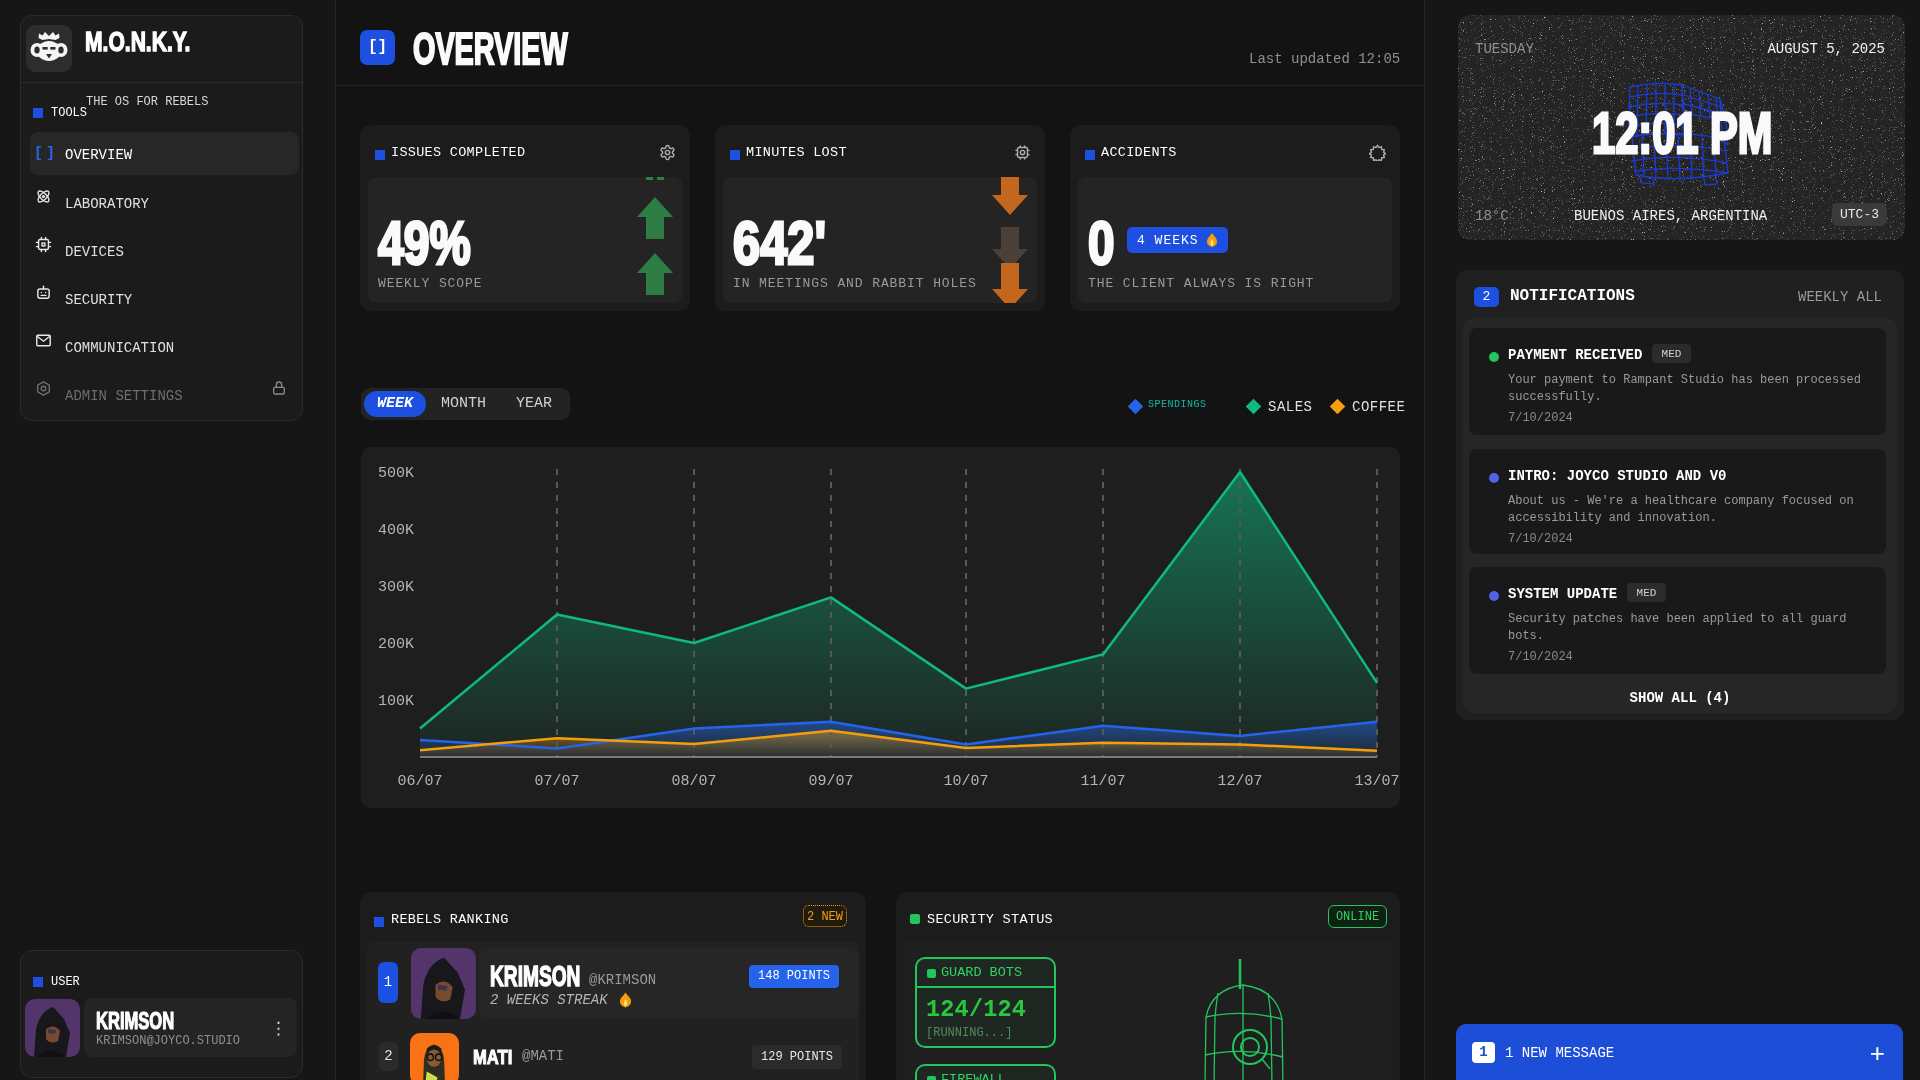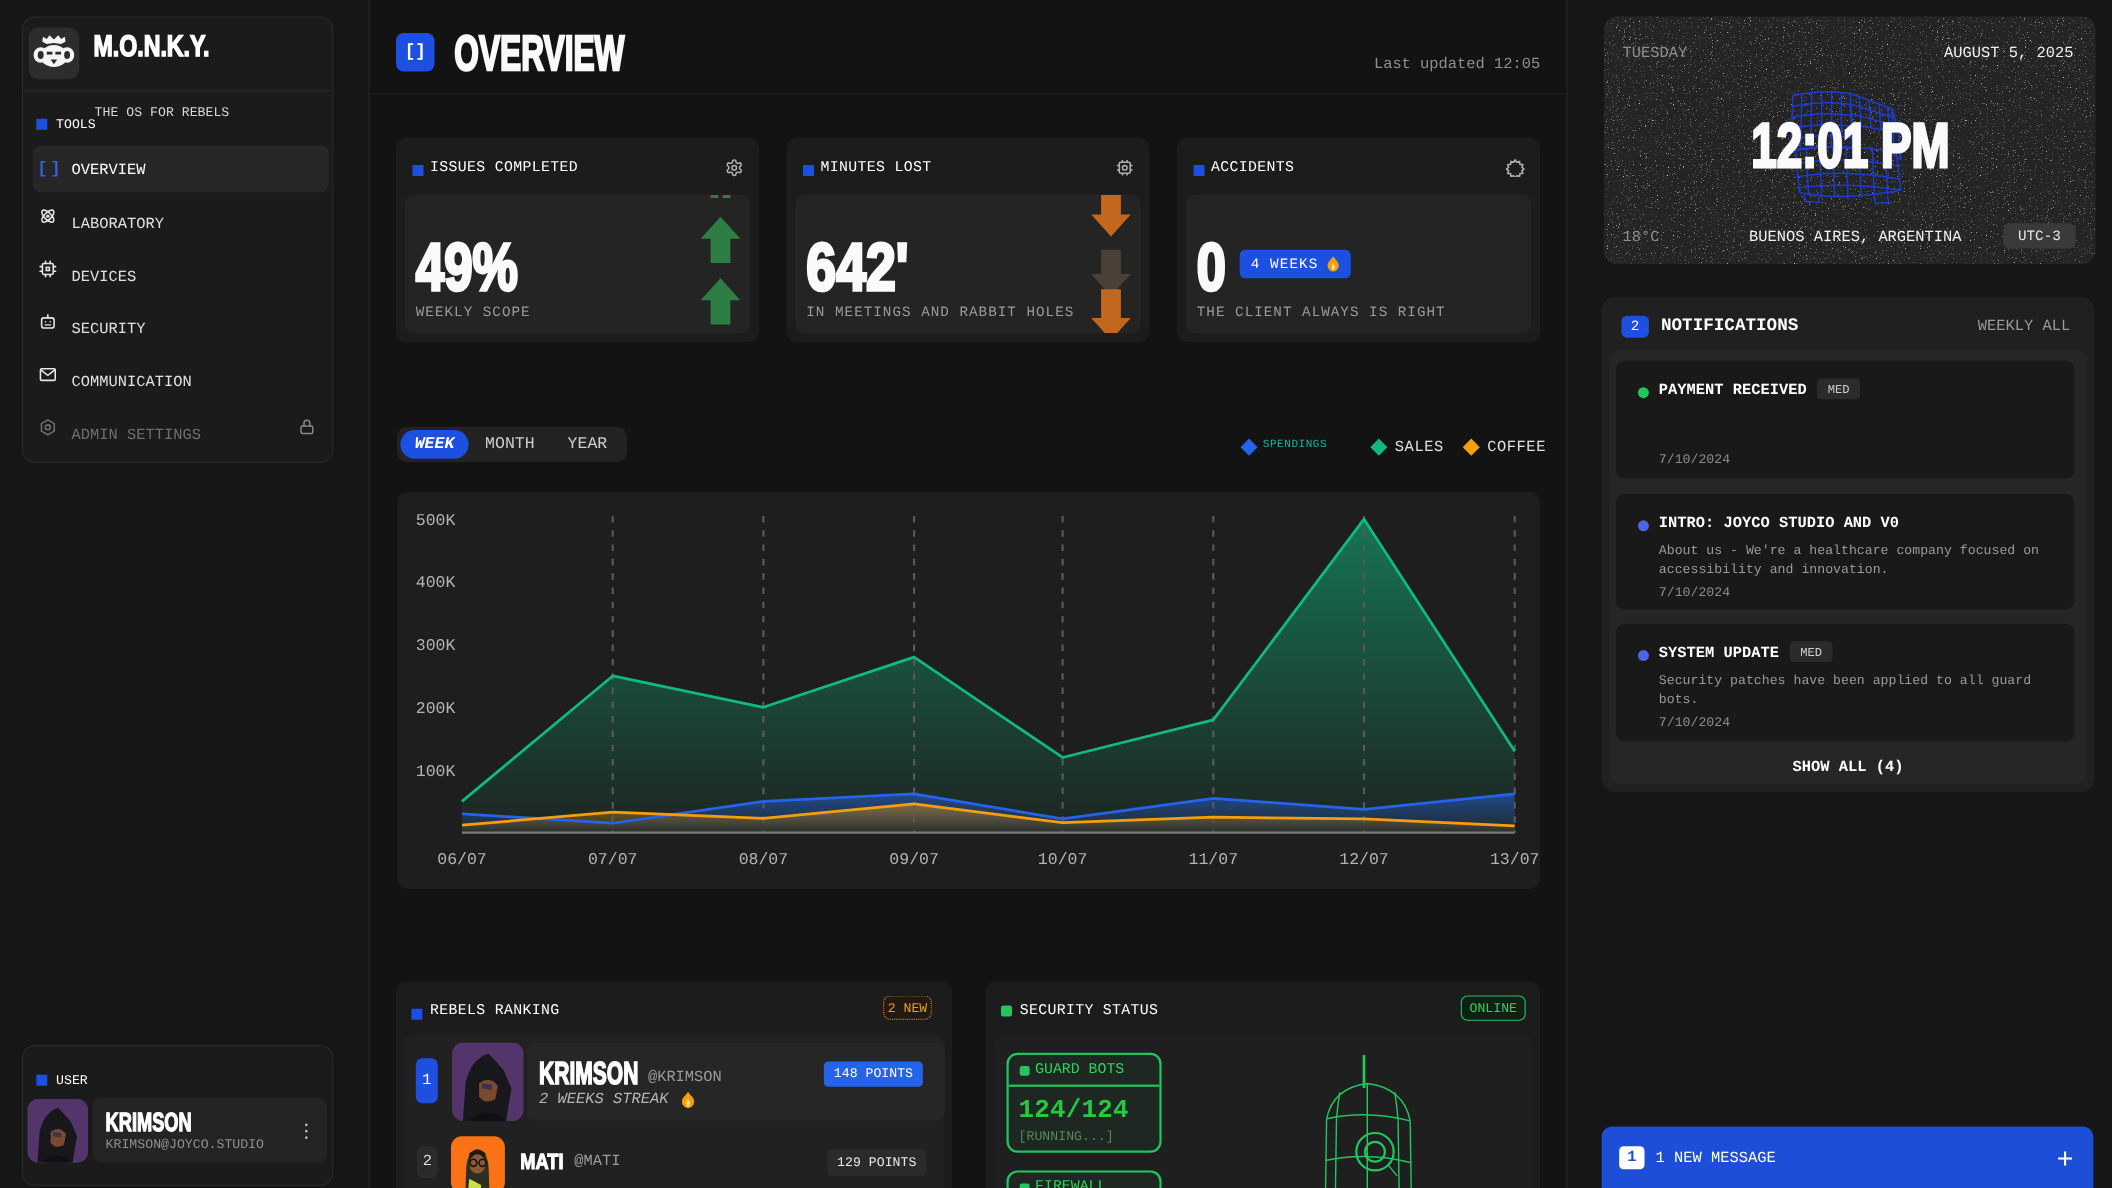--- a/index.html
+++ b/index.html
@@ -358,38 +358,39 @@
       <path d="M26 62 L28 104 M38 60 L40 106 M50 59 L52 107 M62 59 L64 108 M74 60 L76 107 M86 61 L88 106 M98 63 L100 104"></path>
       <path d="M15 76 Q60 68 110 78 M16 88 Q60 80 111 90 M18 98 Q60 92 112 100"></path>
 
       <path d="M2 76 L16 78 M24 104 L26 110 L38 111 L37 106 M88 106 L89 112 L101 111 L100 105"></path>
     </g>
   </svg>
   <div class="mono" style="position:absolute; left:17px; top:26px; font-size:14px; color:#8f8f8f;">TUESDAY</div>
   <div class="mono" style="position:absolute; right:20px; top:26px; font-size:14px; color:#f0f0f0;">AUGUST 5, 2025</div>
   <div class="disp cx" style="position:absolute; left:134px; top:85px; font-size:57px; transform:scaleX(0.73); color:#fafafa;">12:01 PM</div>
   <div class="mono" style="position:absolute; left:17px; top:193px; font-size:14px; color:#8f8f8f;">18°C</div>
-  <div class="mono" style="position:absolute; left:116px; top:193px; font-size:14px; color:#f0f0f0;margin-left:16px;">BUENOS AIRES, ARGENTINA</div>
-  <div class="abs" style="right:18px; top:188px; width:66px; height:23px; background:#3a3a3a; border-radius:6px; text-align:center;">
+  <div class="mono" style="position:absolute; left:116px; top:193px; font-size:14px; color:#f0f0f0;">BUENOS AIRES, ARGENTINA</div>
+  <div class="abs" style="right:18px; top:188px; width:55px; height:23px; background:#3a3a3a; border-radius:6px; text-align:center;">
     <span class="mono" style="font-size:13px; color:#e8e8e8; line-height:23px;">UTC-3</span>
   </div>
 </div>
 
 <div class="abs" style="left:1456px; top:270px; width:448px; height:450px; background:#202020; border-radius:12px;">
   <div class="abs" style="left:18px; top:17px; width:25px; height:20px; background:#1d4fe0; border-radius:5px; text-align:center;">
     <span class="mono" style="font-size:13px; color:#fff; line-height:20px;">2</span>
   </div>
   <div class="mono abs" style="left:54px; top:17px; font-size:16px; font-weight:bold; color:#fff;">NOTIFICATIONS</div>
   <div class="mono abs" style="right:22px; top:19px; font-size:14px; color:#9a9a9a;">WEEKLY ALL</div>
   <div class="abs" style="left:7px; top:48px; width:434px; height:395px; background:#262626; border-radius:10px;">
 
     <div class="abs" style="left:6px; top:10px; width:417px; height:107px; background:#191919; border-radius:8px;">
       <span class="abs" style="left:20px; top:24px; width:10px; height:10px; background:#22c55e; border-radius:50%;"></span>
       <span class="mono" style="position:absolute; left:39px; top:19px; font-size:14px; font-weight:bold; color:#fff;">PAYMENT RECEIVED</span>
       <span class="abs" style="left:183px; top:16px; width:39px; height:19px; background:#2b2b2b; border-radius:4px; text-align:center;"><span class="mono" style="font-size:11px; color:#cfcfcf; line-height:19px;">MED</span></span>
+      <div class="mono" style="position:absolute; left:39px; top:44px; font-size:12px; color:#9a9a9a; line-height:16.5px;">Your payment to Rampant Studio has been processed<br>successfully.</div>
       <div class="mono" style="position:absolute; left:39px; top:83px; font-size:12px; color:#8a8a8a;">7/10/2024</div>
     </div>
 
     <div class="abs" style="left:6px; top:131px; width:417px; height:105px; background:#191919; border-radius:8px;">
       <span class="abs" style="left:20px; top:24px; width:10px; height:10px; background:#4f63e6; border-radius:50%;"></span>
       <span class="mono" style="position:absolute; left:39px; top:19px; font-size:14px; font-weight:bold; color:#fff;">INTRO: JOYCO STUDIO AND V0</span>
       <div class="mono" style="position:absolute; left:39px; top:44px; font-size:12px; color:#9a9a9a; line-height:16.5px;">About us - We're a healthcare company focused on<br>accessibility and innovation.</div>
       <div class="mono" style="position:absolute; left:39px; top:83px; font-size:12px; color:#8a8a8a;">7/10/2024</div>
     </div>
 

